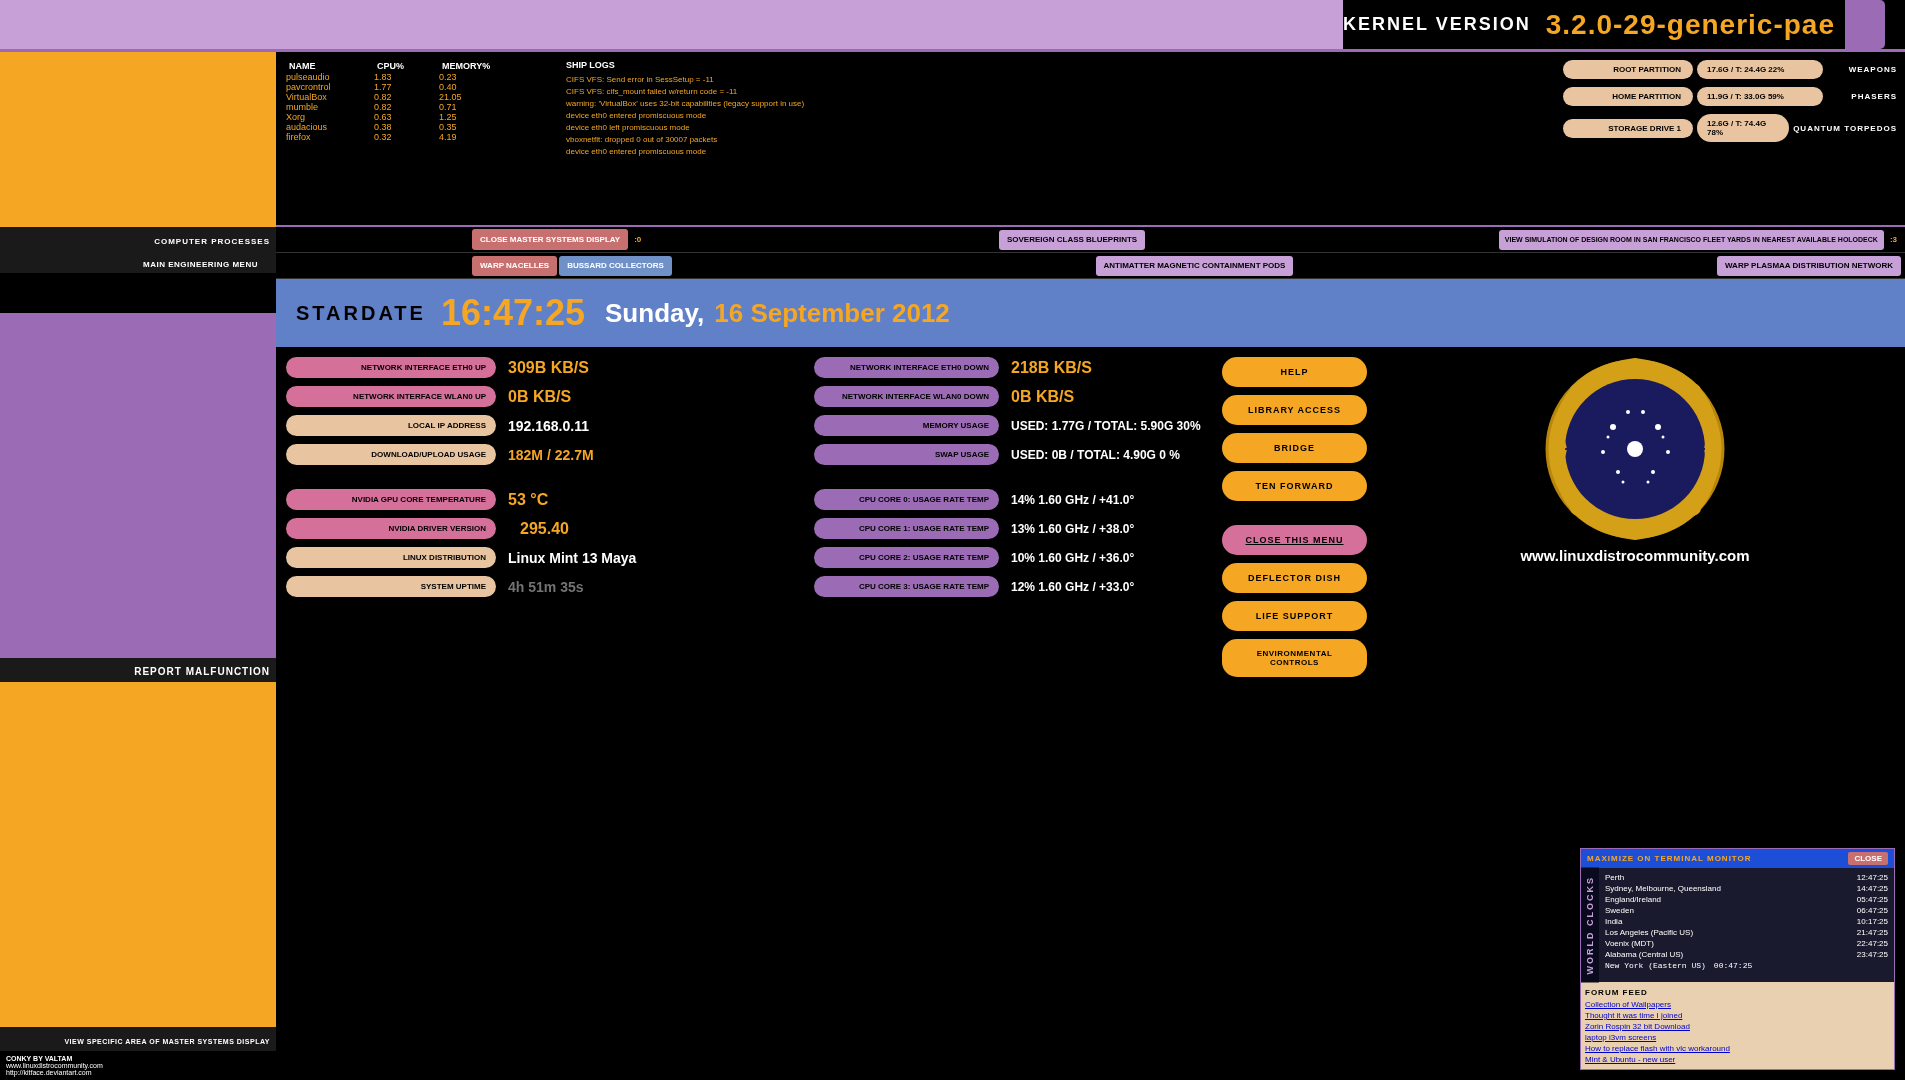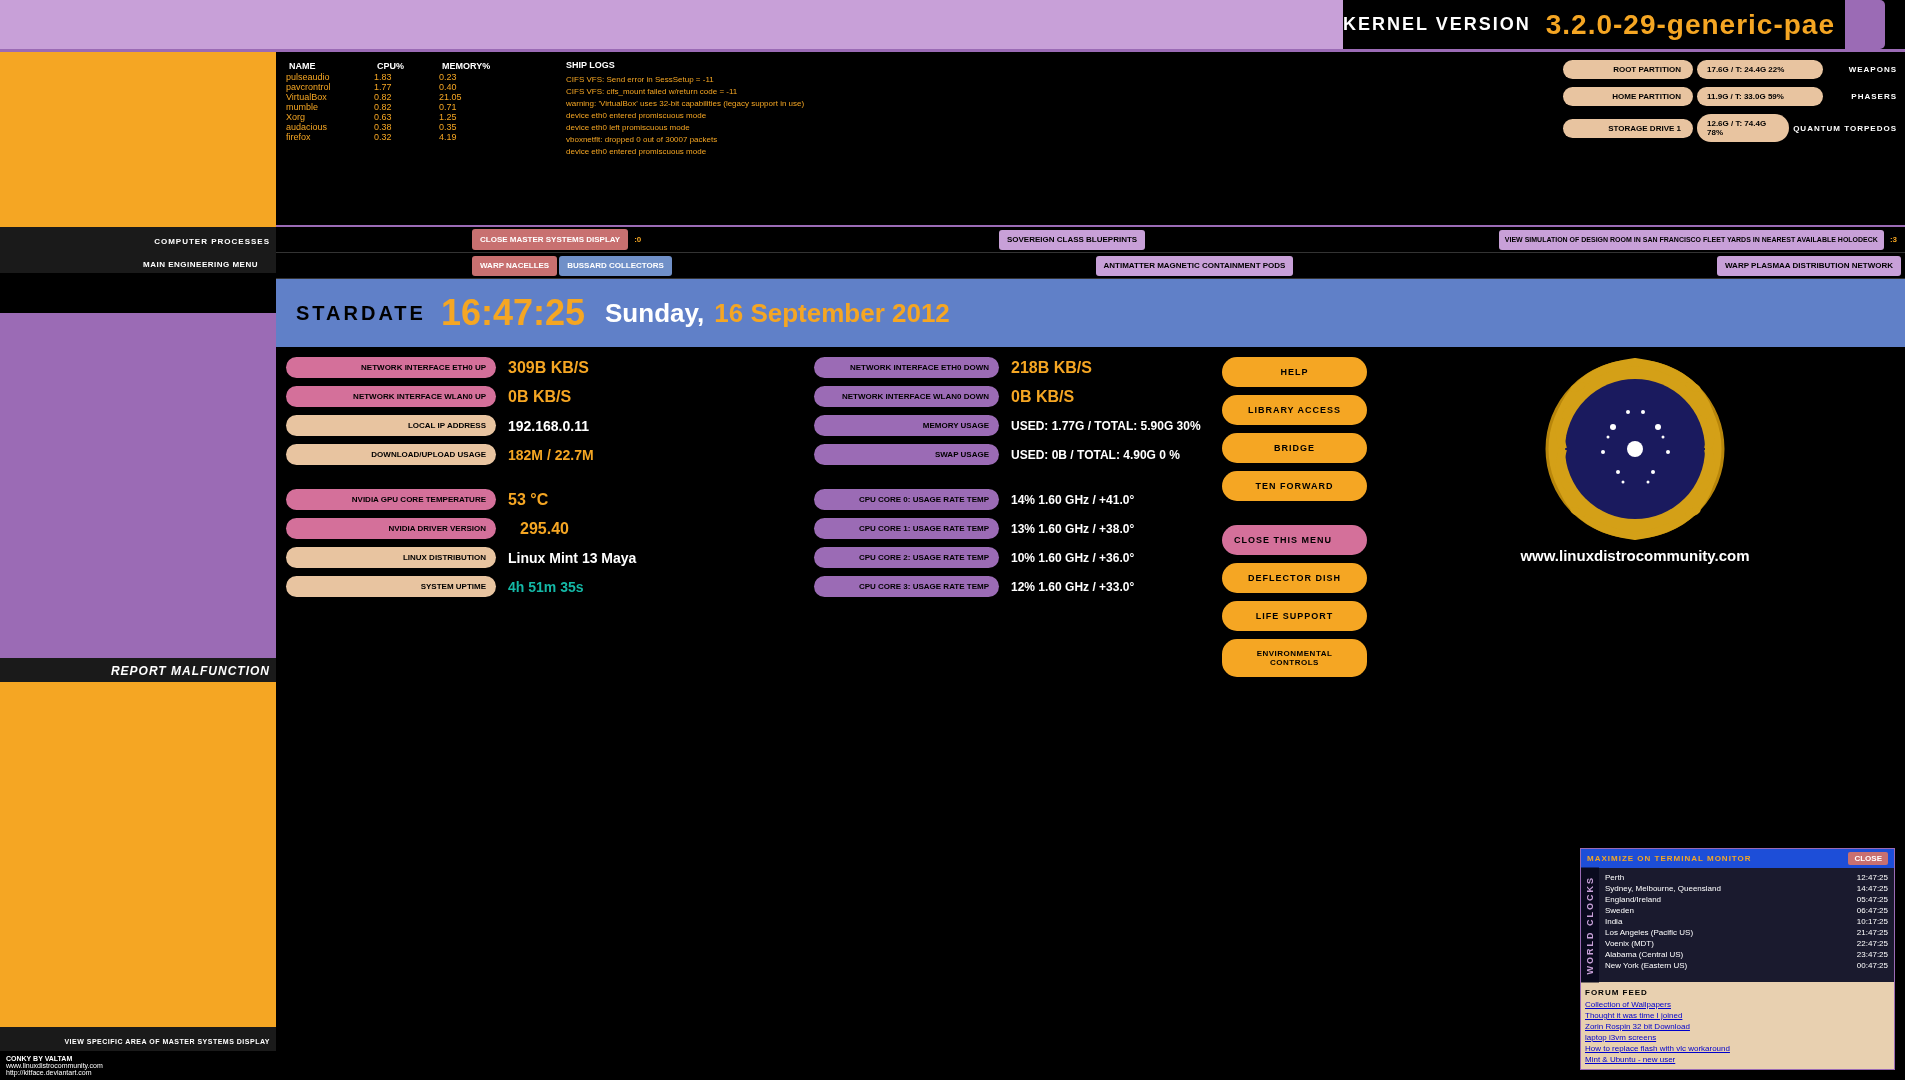--- a/index.html
+++ b/index.html
@@ -62,21 +62,21 @@
       <div style="background:#f5a623; height:175px;"></div>
       <div style="background:#1a1a1a; padding:3px 6px; text-align:right;">
         <span style="color:#fff; font-size:8px; font-weight:bold; letter-spacing:1px;">COMPUTER PROCESSES</span>
       </div>
       <div style="background:#1a1a1a; padding:2px 18px; text-align:right;">
         <span style="color:#fff; font-size:8px; font-weight:bold; letter-spacing:0.5px;">MAIN ENGINEERING MENU</span>
       </div>
       <div style="height:40px; background:#000;"></div>
       <div style="background:#9b6bb5; flex:1; min-height:200px;"></div>
       <div style="background:#1a1a1a; padding:3px 6px; text-align:right;">
-        <span style="color:#fff; font-size:12px; font-weight:bold; letter-spacing:1px;font-style:italic;">REPORT MALFUNCTION</span>
+        <span style="color:#fff; font-size:10px; font-weight:bold; letter-spacing:1px;">REPORT MALFUNCTION</span>
       </div>
       <div style="background:#f5a623; flex:1; min-height:100px;"></div>
       <div style="background:#1a1a1a; padding:3px 6px; text-align:right;">
         <span style="color:#fff; font-size:7px; font-weight:bold; letter-spacing:0.5px;">VIEW SPECIFIC AREA OF MASTER SYSTEMS DISPLAY</span>
       </div>
       <div style="background:#000; padding:4px 6px;">
         <div style="color:#fff; font-size:7px; font-weight:bold;">CONKY BY VALTAM</div>
         <div style="color:#fff; font-size:7px;">www.linuxdistrocommunity.com</div>
         <div style="color:#fff; font-size:7px;">http://kitface.deviantart.com</div>
       </div>
@@ -234,21 +234,21 @@
             <span style="color:#f5a623; font-size:16px; font-weight:bold; padding-left:8px;">295.40</span>
           </div>
 
           <div style="display:flex; align-items:center; gap:4px;">
             <div style="background:#e8c4a0; border-radius:15px; padding:6px 10px; font-size:8px; font-weight:bold; color:#000; text-align:right; min-width:210px;">LINUX DISTRIBUTION</div>
             <span style="color:#fff; font-size:14px; font-weight:bold; padding-left:8px;">Linux Mint 13 Maya</span>
           </div>
 
           <div style="display:flex; align-items:center; gap:4px;">
             <div style="background:#e8c4a0; border-radius:15px; padding:6px 10px; font-size:8px; font-weight:bold; color:#000; text-align:right; min-width:210px;">SYSTEM UPTIME</div>
-            <span style="color:#14b8a6; font-size:14px; font-weight:bold; padding-left:8px;">4h 51m 35s</span>
+            <span style="color:#737373; font-size:14px; font-weight:bold; padding-left:8px;">4h 51m 35s</span>
           </div>
         </div>
 
         <div style="display:flex; flex-direction:column; gap:8px; width:400px;">
 
           <div style="display:flex; align-items:center; gap:4px;">
             <div style="background:#9b6bb5; border-radius:15px; padding:6px 10px; font-size:8px; font-weight:bold; color:#000; text-align:right; min-width:185px;">NETWORK INTERFACE ETH0 DOWN</div>
             <span style="color:#f5a623; font-size:16px; font-weight:bold; padding-left:8px;">218B KB/S</span>
           </div>
 
@@ -289,21 +289,21 @@
             <span style="color:#fff; font-size:12px; font-weight:bold; padding-left:8px;">12%  1.60 GHz /  +33.0°</span>
           </div>
         </div>
 
         <div style="display:flex; flex-direction:column; gap:8px; width:145px;">
           <div style="background:#f5a623; border-radius:15px; padding:10px 12px; font-size:9px; font-weight:bold; color:#000; text-align:center; letter-spacing:1px;">HELP</div>
           <div style="background:#f5a623; border-radius:15px; padding:10px 12px; font-size:9px; font-weight:bold; color:#000; text-align:center; letter-spacing:1px;">LIBRARY ACCESS</div>
           <div style="background:#f5a623; border-radius:15px; padding:10px 12px; font-size:9px; font-weight:bold; color:#000; text-align:center; letter-spacing:1px;">BRIDGE</div>
           <div style="background:#f5a623; border-radius:15px; padding:10px 12px; font-size:9px; font-weight:bold; color:#000; text-align:center; letter-spacing:1px;">TEN FORWARD</div>
           <div style="height:8px;"></div>
-          <div style="background:#d4709a; border-radius:15px; padding:10px 12px; font-size:9px; font-weight:bold; color:#000; letter-spacing:1px;">CLOSE THIS MENU</div>
+          <div style="background:#d4709a; border-radius:15px; padding:10px 12px; font-size:9px; font-weight:bold; color:#000; text-align:center; letter-spacing:1px;text-decoration:underline;">CLOSE THIS MENU</div>
           <div style="background:#f5a623; border-radius:15px; padding:10px 12px; font-size:9px; font-weight:bold; color:#000; text-align:center; letter-spacing:1px;">DEFLECTOR DISH</div>
           <div style="background:#f5a623; border-radius:15px; padding:10px 12px; font-size:9px; font-weight:bold; color:#000; text-align:center; letter-spacing:1px;">LIFE SUPPORT</div>
           <div style="background:#f5a623; border-radius:15px; padding:10px 12px; font-size:8px; font-weight:bold; color:#000; text-align:center; letter-spacing:0.5px;">ENVIRONMENTAL CONTROLS</div>
         </div>
 
         <div style="flex:1; display:flex; flex-direction:column; align-items:center; position:relative;">
 
           <svg width="185" height="185" viewBox="0 0 185 185">
 
             <circle cx="92" cy="92" r="88" fill="#d4a017" stroke="#b8860b" stroke-width="3"></circle>
@@ -376,21 +376,21 @@
                       <span style="margin-left:8px; white-space:nowrap;">21:47:25</span>
                     </div>
                     <div style="display: flex; justify-content: space-between; padding: 1px 2px; font-size: 8px; color: rgb(255, 255, 255);">
                       <span>Voenix (MDT)</span>
                       <span style="margin-left:8px; white-space:nowrap;">22:47:25</span>
                     </div>
                     <div style="display: flex; justify-content: space-between; padding: 1px 2px; font-size: 8px; color: rgb(255, 255, 255);">
                       <span>Alabama (Central US)</span>
                       <span style="margin-left:8px; white-space:nowrap;">23:47:25</span>
                     </div>
-                    <div style="display: flex; justify-content: space-between; padding: 1px 2px; font-size: 8px; color: rgb(255, 255, 255);">
+                    <div style="display: flex; padding: 1px 2px; font-size: 8px; color: rgb(255, 255, 255); font-family: Liberation Mono, monospace;">
                       <span>New York (Eastern US)</span>
                       <span style="margin-left:8px; white-space:nowrap;">00:47:25</span>
                     </div>
                   </div>
               </div>
             </div>
 
             <div style="background:#e8d0b0; padding:4px;">
               <div style="color:#000; font-size:8px; font-weight:bold; letter-spacing:1px; padding:2px 0;">FORUM FEED</div>
               <div id="forum-links-content">

